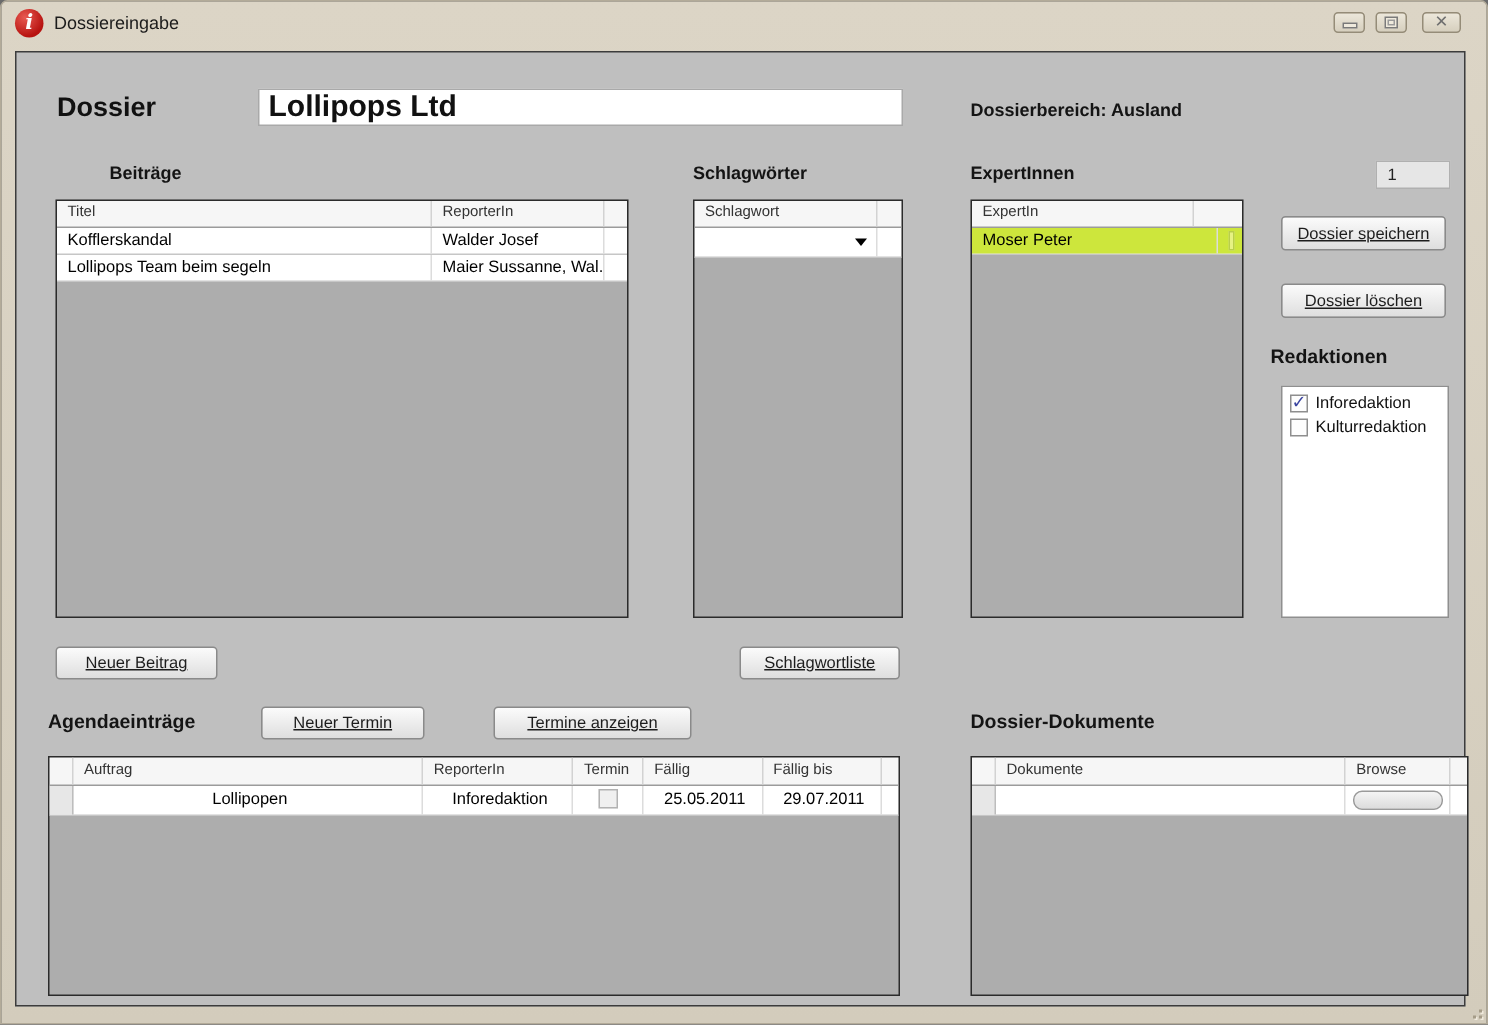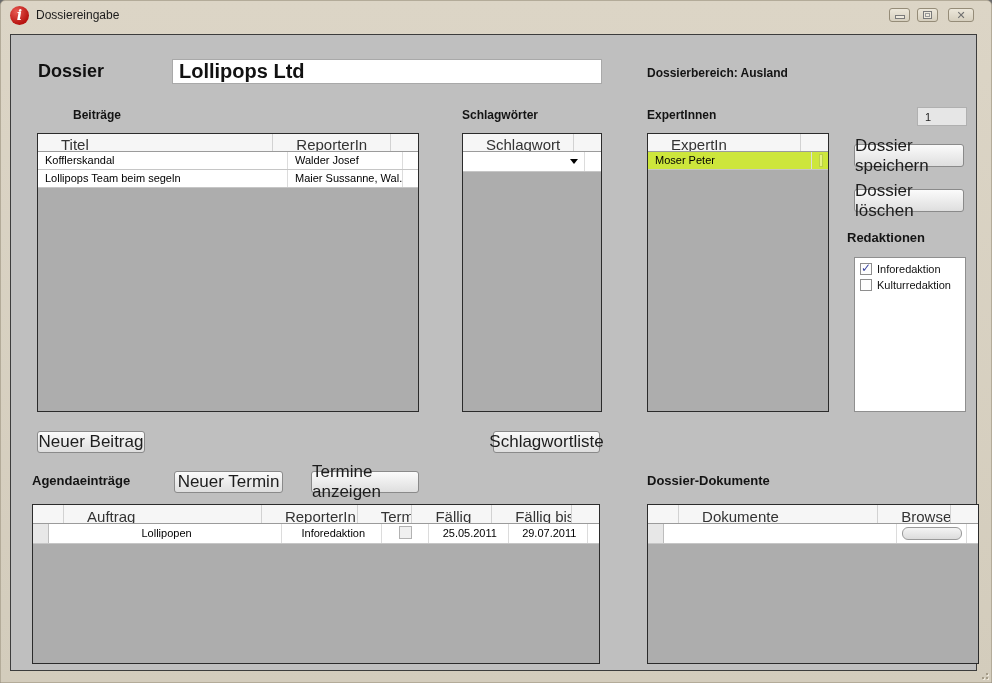--- a/index.html
+++ b/index.html
@@ -23,36 +23,36 @@
   .heading{position:absolute;font-weight:bold;color:#141414;}
   .h12{font-size:12px;} .h13{font-size:13px;}
   .dossier-label{left:27px;top:26px;font-size:18px;font-weight:bold;color:#111;}
   .dossier-input{position:absolute;left:161px;top:24px;width:430px;height:25px;border:1px solid #a9a9a9;
                  background:#fff;font-size:20px;font-weight:bold;color:#111;padding:0 6px;outline:none;}
   .count-input{position:absolute;left:906px;top:72px;width:50px;height:19px;border:1px solid #b0b0b0;
                background:#e6e6e6;font-size:11px;color:#222;padding:0 7px;outline:none;}
   
   .grid{position:absolute;background:#adadad;border:1px solid #2b2b2b;overflow:hidden;}
   .grid-header{display:flex;height:18px;background:#f6f6f6;border-bottom:1px solid #9b9b9b;}
-  .gh-cell{border-right:1px solid #d2d2d2;padding:2px 4px 0 7px;font-size:15px;color:#333;
-           white-space:nowrap;overflow:hidden;margin-left:16px;}
+  .gh-cell{border-right:1px solid #d2d2d2;padding:2px 4px 0 7px;font-size:10px;color:#333;
+           white-space:nowrap;overflow:hidden;}
   .grid-row{display:flex;height:18px;background:#fff;border-bottom:1px solid #c6c6c6;}
   .gr-cell{border-right:1px solid #dcdcdc;padding:2px 4px 0 7px;font-size:11px;color:#000;
            white-space:nowrap;overflow:hidden;}
   .sel-cell{background:#e7e7e7;border-right:1px solid #bdbdbd;}
   .row20{height:20px;text-align:center;} .row20 .gr-cell{padding-top:3px;}
   .gh19{height:19px;} .gh19 .gh-cell{padding-top:3px;}
   .end-cell{flex:1;border-right:none;}
   .combo-cell{position:relative;}
   .combo-arrow{position:absolute;right:6px;top:7px;width:0;height:0;
                border-left:4px solid transparent;border-right:4px solid transparent;border-top:5px solid #000;}
   .hl-marker{position:absolute;right:5px;top:2px;width:4px;height:13px;background:#e6f283;border:1px solid #b9cf4a;}
   
   .btn{position:absolute;background:linear-gradient(#fbfbfb,#dedede);border:1px solid #8a8a8a;border-radius:3px;
-       font-size:17px;color:#1d1d1d;display:flex;align-items:center;justify-content:center;cursor:default;}
+       font-size:11px;color:#1d1d1d;display:flex;align-items:center;justify-content:center;cursor:default;text-decoration:underline;}
   .browse-btn{width:60px;height:13px;margin:3px auto 0;background:linear-gradient(#f4f4f4,#dcdcdc);
               border:1px solid #9a9a9a;border-radius:6px;}
   
   .listbox{position:absolute;left:843px;top:222px;width:112px;height:155px;background:#fff;border:1px solid #8f8f8f;padding:3px 0;}
   .lb-item{display:flex;align-items:center;height:16px;padding:0 5px;}
   .checkbox{width:12px;height:12px;background:#fdfdfd;border:1px solid #8e8e8e;position:relative;flex:none;}
   .checkbox.checked::after{content:"✓";position:absolute;left:0px;top:-3px;color:#3a44a0;font-size:12px;font-weight:bold;}
   .lb-label{font-size:11px;color:#111;margin-left:5px;white-space:nowrap;}
   .termin-box{width:13px;height:13px;background:#f0f0f0;border:1px solid #b2b2b2;margin:2px auto 0;}
   
@@ -145,21 +145,21 @@
         <span class="lb-label">Inforedaktion</span>
       </div>
       <div class="lb-item">
         <span class="checkbox"></span>
         <span class="lb-label">Kulturredaktion</span>
       </div>
     </div>
 
     <div class="heading h13" style="left:21px;top:438px;">Agendaeinträge</div>
     <div class="btn" style="left:163px;top:436px;width:109px;height:22px;">Neuer Termin</div>
-    <div class="btn" style="left:300px;top:436px;width:108px;height:22px;">Termine anzeigen</div>
+    <div class="btn" style="left:318px;top:436px;width:132px;height:22px;">Termine anzeigen</div>
     <div class="grid" style="left:21px;top:469px;width:568px;height:160px;">
       <div class="grid-header gh19">
         <div class="gh-cell" style="width:16px;"></div>
         <div class="gh-cell" style="width:235px;">Auftrag</div>
         <div class="gh-cell" style="width:101px;">ReporterIn</div>
         <div class="gh-cell" style="width:47px;">Termin</div>
         <div class="gh-cell" style="width:80px;">Fällig</div>
         <div class="gh-cell" style="width:80px;">Fällig bis</div>
         <div class="gh-cell end-cell"></div>
       </div>

